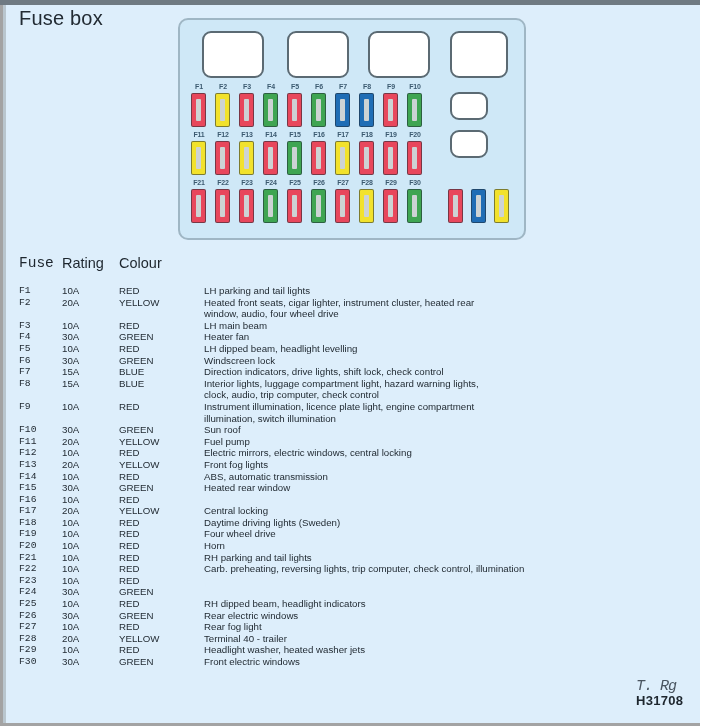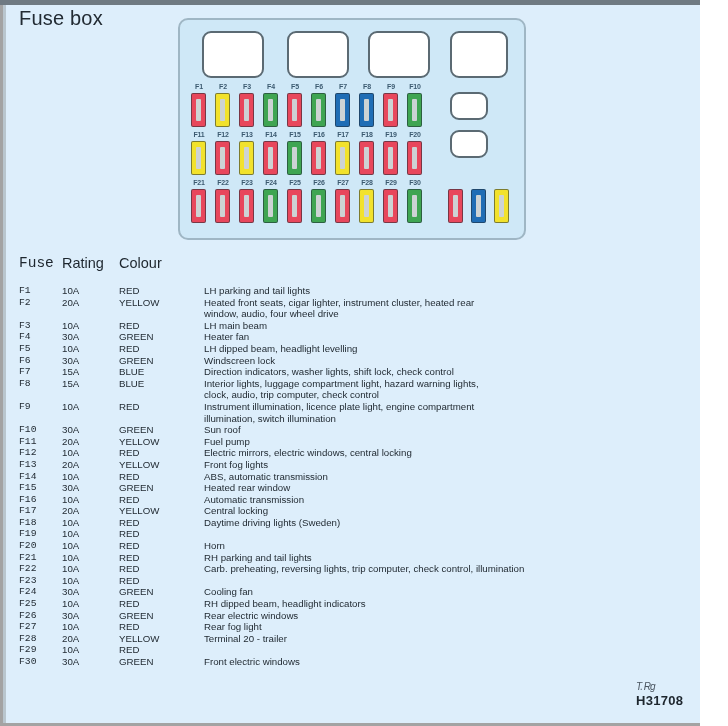--- a/index.html
+++ b/index.html
@@ -113,23 +113,23 @@
   .trow .c-circuit { white-space: pre-line; }
 
   
   .sig {
     position: absolute;
     right: 32px; bottom: 18px;
     text-align: left;
     width: 60px;
   }
   .sig-mark {
-    font-family: Liberation Sans, sans-serif;
+    font-family: Liberation Mono, monospace;
     font-style: italic;
-    font-size: 10px;
+    font-size: 15px;
     color: #4a5560;
     line-height: 12px;
     letter-spacing: -1px;
     margin-top: 40px;
   }
   .sig-code {
     font-size: 13px;
     font-weight: bold;
     color: #1d262e;
     letter-spacing: .3px;
@@ -282,21 +282,21 @@
         <div class="trow">
           <div class="c-fuse">F6</div>
           <div class="c-rating">30A</div>
           <div class="c-colour">GREEN</div>
           <div class="c-circuit">Windscreen lock</div>
         </div>
         <div class="trow">
           <div class="c-fuse">F7</div>
           <div class="c-rating">15A</div>
           <div class="c-colour">BLUE</div>
-          <div class="c-circuit">Direction indicators, washer lights, shift lock, check control</div>
+          <div class="c-circuit">Direction indicators, drive lights, shift lock, check control</div>
         </div>
         <div class="trow">
           <div class="c-fuse">F8</div>
           <div class="c-rating">15A</div>
           <div class="c-colour">BLUE</div>
           <div class="c-circuit">Interior lights, luggage compartment light, hazard warning lights,
 clock, audio, trip computer, check control</div>
         </div>
         <div class="trow">
           <div class="c-fuse">F9</div>
@@ -338,38 +338,38 @@
         <div class="trow">
           <div class="c-fuse">F15</div>
           <div class="c-rating">30A</div>
           <div class="c-colour">GREEN</div>
           <div class="c-circuit">Heated rear window</div>
         </div>
         <div class="trow">
           <div class="c-fuse">F16</div>
           <div class="c-rating">10A</div>
           <div class="c-colour">RED</div>
-          <div class="c-circuit">Automatic transmission</div>
         </div>
         <div class="trow">
           <div class="c-fuse">F17</div>
           <div class="c-rating">20A</div>
           <div class="c-colour">YELLOW</div>
           <div class="c-circuit">Central locking</div>
         </div>
         <div class="trow">
           <div class="c-fuse">F18</div>
           <div class="c-rating">10A</div>
           <div class="c-colour">RED</div>
           <div class="c-circuit">Daytime driving lights (Sweden)</div>
         </div>
         <div class="trow">
           <div class="c-fuse">F19</div>
           <div class="c-rating">10A</div>
           <div class="c-colour">RED</div>
+          <div class="c-circuit">Four wheel drive</div>
         </div>
         <div class="trow">
           <div class="c-fuse">F20</div>
           <div class="c-rating">10A</div>
           <div class="c-colour">RED</div>
           <div class="c-circuit">Horn</div>
         </div>
         <div class="trow">
           <div class="c-fuse">F21</div>
           <div class="c-rating">10A</div>
@@ -384,21 +384,20 @@
         </div>
         <div class="trow">
           <div class="c-fuse">F23</div>
           <div class="c-rating">10A</div>
           <div class="c-colour">RED</div>
         </div>
         <div class="trow">
           <div class="c-fuse">F24</div>
           <div class="c-rating">30A</div>
           <div class="c-colour">GREEN</div>
-          <div class="c-circuit">Cooling fan</div>
         </div>
         <div class="trow">
           <div class="c-fuse">F25</div>
           <div class="c-rating">10A</div>
           <div class="c-colour">RED</div>
           <div class="c-circuit">RH dipped beam, headlight indicators</div>
         </div>
         <div class="trow">
           <div class="c-fuse">F26</div>
           <div class="c-rating">30A</div>
@@ -408,26 +407,27 @@
         <div class="trow">
           <div class="c-fuse">F27</div>
           <div class="c-rating">10A</div>
           <div class="c-colour">RED</div>
           <div class="c-circuit">Rear fog light</div>
         </div>
         <div class="trow">
           <div class="c-fuse">F28</div>
           <div class="c-rating">20A</div>
           <div class="c-colour">YELLOW</div>
-          <div class="c-circuit">Terminal 20 - trailer</div>
+          <div class="c-circuit">Terminal 40 - trailer</div>
         </div>
         <div class="trow">
           <div class="c-fuse">F29</div>
           <div class="c-rating">10A</div>
           <div class="c-colour">RED</div>
+          <div class="c-circuit">Headlight washer, heated washer jets</div>
         </div>
         <div class="trow">
           <div class="c-fuse">F30</div>
           <div class="c-rating">30A</div>
           <div class="c-colour">GREEN</div>
           <div class="c-circuit">Front electric windows</div>
         </div>
       </div>
   </div>
 

